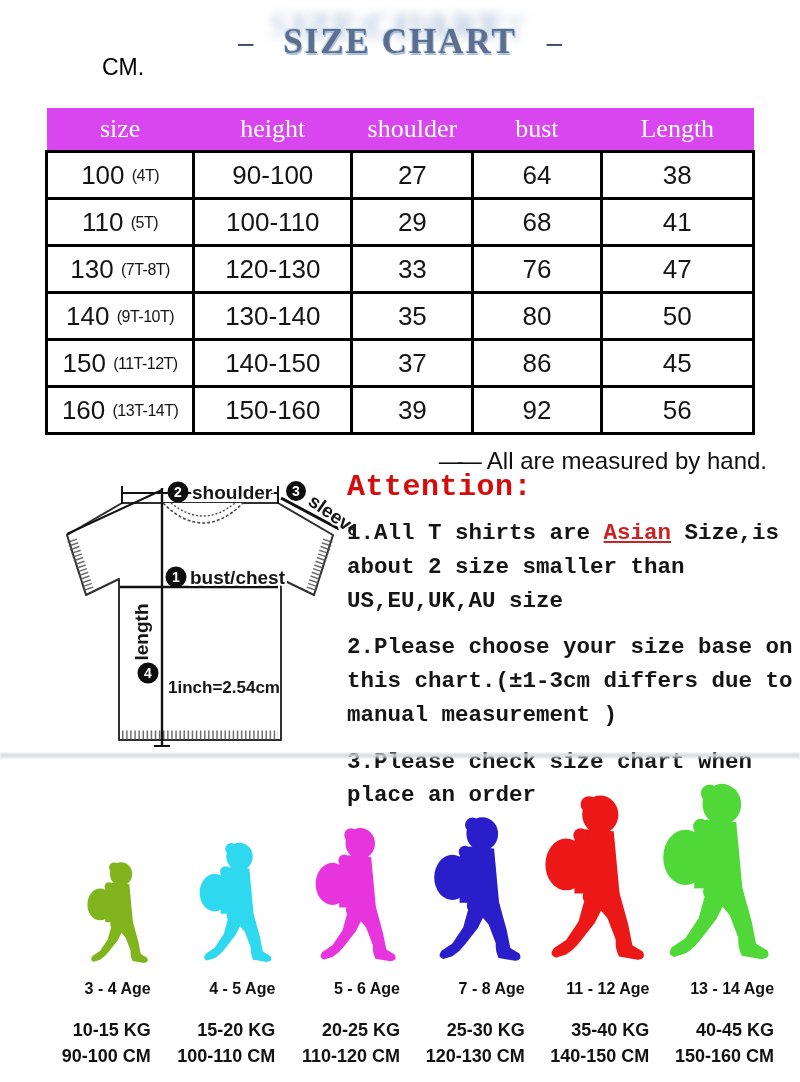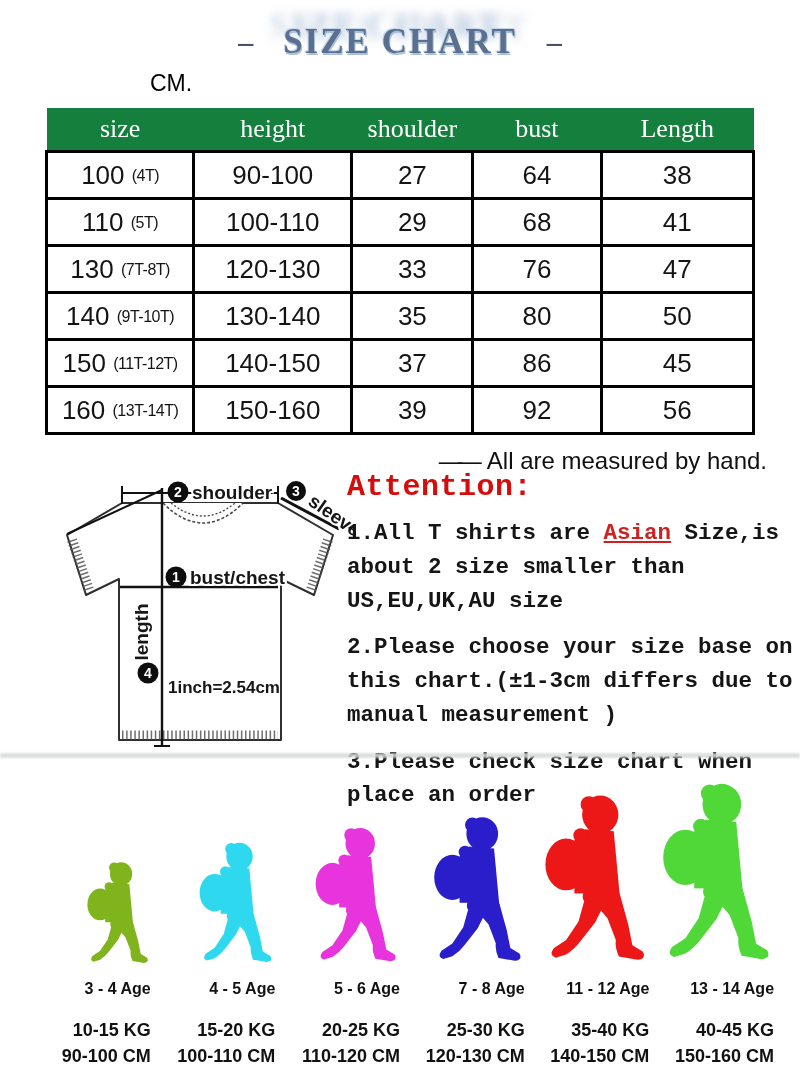--- a/index.html
+++ b/index.html
@@ -7,25 +7,25 @@
        font-family:"Liberation Sans",sans-serif;color:#111;}
 
   
   .title-row{position:absolute;top:22px;left:0;width:800px;display:flex;
              justify-content:center;align-items:center;gap:30px;}
   .title-dash{font:bold 30px "Liberation Serif",serif;color:#45526b;}
   .title-text{font:bold 35px "Liberation Serif",serif;letter-spacing:2px;color:#5d6f8e;
               text-shadow:1px 2px 0 #a9c0dc,-1px -1px 0 #c4d6ea,
                           -14px -16px 9px rgba(130,158,196,.38),
                           12px -13px 10px rgba(130,158,196,.30);}
-  .unit-label{position:absolute;left:102px;top:70px;font-size:23px;font-weight:500;color:#000;margin-left:48px;}
+  .unit-label{position:absolute;left:102px;top:54px;font-size:23px;font-weight:500;color:#000;}
 
   
   .size-table{position:absolute;left:45px;top:108px;width:710px;border-collapse:collapse;}
-  .size-table th{background:#15803d;color:#fff;font:26px "Liberation Serif",serif;
+  .size-table th{background:#d946ef;color:#fff;font:26px "Liberation Serif",serif;
                  height:40px;font-weight:500;border:0;}
   .size-table td{border:3px solid #000;height:42px;text-align:center;
                  font-size:26px;color:#141414;}
   .size-num{font-size:26px;text-align:right;}
   .size-tag{font-size:16px;vertical-align:3px;letter-spacing:-.5px;}
 
   
   .measured-note{position:absolute;top:447px;right:33px;font-size:24px;color:#101010;}
   .note-dash{letter-spacing:-5px;margin-right:10px;}
 

